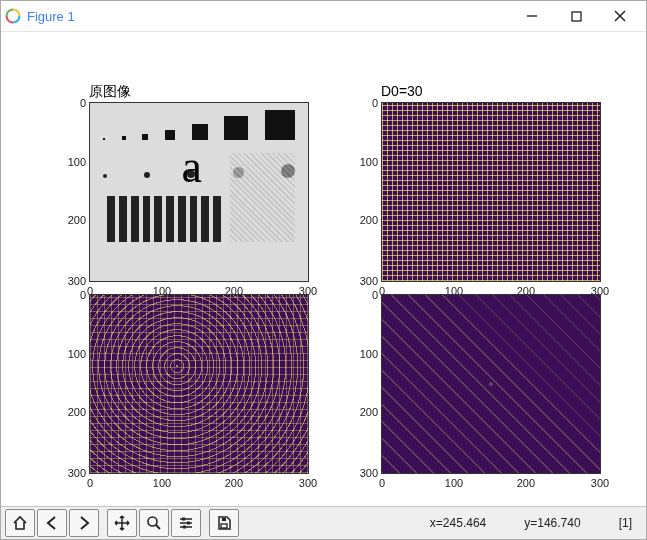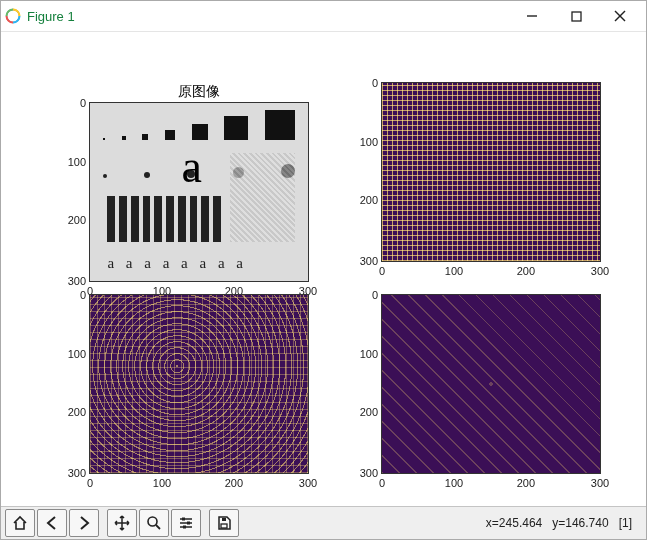--- a/index.html
+++ b/index.html
@@ -1,25 +1,25 @@
 <!DOCTYPE html>
 <html><head>
 <meta charset="utf-8">
 <style>
   html,body{margin:0;padding:0;font-family:"Segoe UI",Arial,sans-serif;font-size:12px;background:#f0f0f0;}
   .window{width:647px;height:540px;background:#fff;border:1px solid #aaa;box-sizing:border-box;display:flex;flex-direction:column;}
   .titlebar{height:30px;display:flex;align-items:center;padding:0 4px;border-bottom:1px solid #e5e5e5;background:#fff;}
   .titlebar .app-icon{width:16px;height:16px;margin-right:6px;}
   .titlebar .app-icon svg{display:block;}
-  .titlebar .title{flex:1;font-size:13px;color:#15803d;}
+  .titlebar .title{flex:1;font-size:13px;color:#3b82f6;}
   .win-btn{width:44px;height:30px;display:flex;align-items:center;justify-content:center;color:#222;}
   .win-btn svg{pointer-events:none;}
   .canvas-area{flex:1;position:relative;background:#fff;}
   .fig{position:absolute;}
-  .plot-title{text-align:center;font-size:14px;margin-bottom:2px;height:18px;line-height:18px;}
+  .plot-title{text-align:left;font-size:14px;margin-bottom:2px;height:18px;line-height:18px;}
   .plot-box{border:1px solid #333;background:#40004b;position:relative;box-sizing:border-box;}
   .plot-box.gray{background:#dcdcdc;}
   .tick-x{position:absolute;bottom:-16px;font-size:11px;color:#222;transform:translateX(-50%);}
   .tick-y{position:absolute;left:-30px;font-size:11px;color:#222;transform:translateY(-50%);text-align:right;width:26px;}
   
   .p1-row{position:absolute;left:6%;right:6%;display:flex;justify-content:space-between;align-items:flex-end;}
   .p1-row.sq{top:5%;height:16%;}
   .p1-sq{background:#111;}
   .p1-circles{top:30%;height:12%;}
   .p1-circ{border-radius:50%;background:#222;}
@@ -37,21 +37,21 @@
     repeating-radial-gradient(circle at 40% 40%,rgba(255,216,42,.55) 0 1px,transparent 1px 6px),
     repeating-linear-gradient(0deg,rgba(255,216,42,.35) 0 1px,transparent 1px 7px),
     repeating-linear-gradient(90deg,rgba(255,216,42,.35) 0 1px,transparent 1px 7px);}
   .tex-edges.d160{background-image:
     radial-gradient(circle at 50% 50%, rgba(255,216,42,.25) 0 2px, transparent 2px 30px),
     repeating-linear-gradient(45deg,rgba(255,216,42,.25) 0 1px,transparent 1px 12px);}
   
   .toolbar{height:32px;border-top:1px solid #c4c4c4;background:#efefef;display:flex;align-items:center;padding:0 4px;font-size:12px;}
   .tbtn{width:28px;height:26px;border:1px solid #8a8a8a;background:#f7f7f7;margin-right:2px;display:flex;align-items:center;justify-content:center;border-radius:2px;}
   .tsep{width:6px;}
-  .status{margin-left:auto;display:flex;align-items:center;gap:10px;padding-right:10px;color:#222;}
+  .status{margin-left:auto;display:flex;align-items:center;gap:38px;padding-right:10px;color:#222;}
 </style>
 </head>
 <body>
 
 <div class="window">
 
   <div class="titlebar">
     <span class="app-icon">
       <svg width="16" height="16" viewBox="0 0 16 16">
         <circle cx="8" cy="8" r="6.5" fill="none" stroke="#5c5c5c" stroke-width="1.3"></circle>
@@ -108,35 +108,35 @@
             <div class="p1-bar"></div>
             <div class="p1-bar"></div>
             <div class="p1-bar"></div>
           <div class="p1-bar"></div>
             <div class="p1-bar"></div>
             <div class="p1-bar"></div>
             <div class="p1-bar"></div>
           <div class="p1-bar"></div>
             <div class="p1-bar"></div>
         </div>
-        <div class="p1-aaa">a a a a a a a a</div>
 
         <span class="tick-y" style="top:0%">0</span>
         <span class="tick-y" style="top:33%">100</span>
         <span class="tick-y" style="top:66%">200</span>
         <span class="tick-y" style="top:100%">300</span>
 
         <span class="tick-x" style="left:0%">0</span>
         <span class="tick-x" style="left:33%">100</span>
         <span class="tick-x" style="left:66%">200</span>
         <span class="tick-x" style="left:100%">300</span>
       </div>
     </div>
 
     <div class="fig" style="left:380px;top:50px;width:220px;">
+      <div class="plot-title">D0=30</div>
       <div class="plot-box tex-edges" style="width:220px;height:180px;">
         <span class="tick-y" style="top:0%">0</span>
         <span class="tick-y" style="top:33%">100</span>
         <span class="tick-y" style="top:66%">200</span>
         <span class="tick-y" style="top:100%">300</span>
         <span class="tick-x" style="left:0%">0</span>
         <span class="tick-x" style="left:33%">100</span>
         <span class="tick-x" style="left:66%">200</span>
         <span class="tick-x" style="left:100%">300</span>
       </div>

